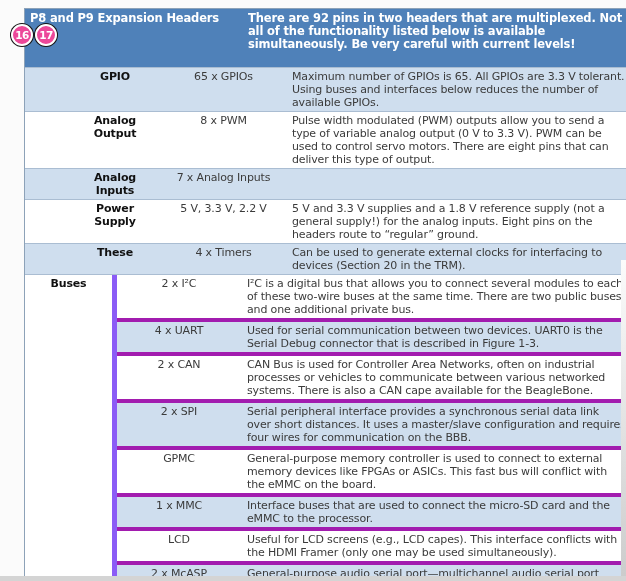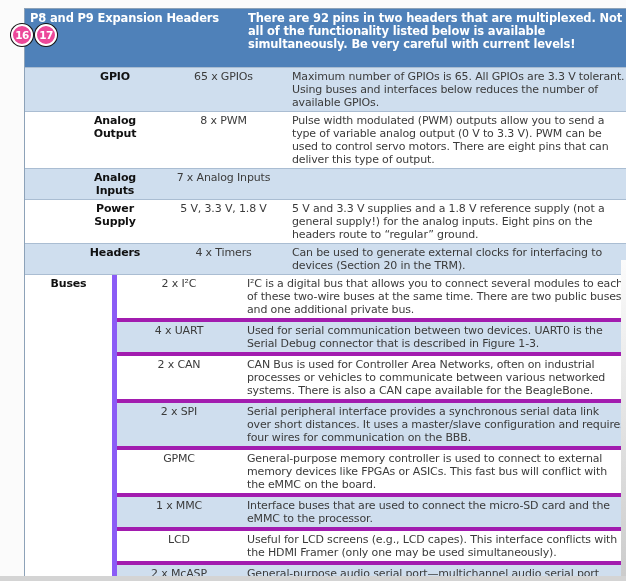--- a/index.html
+++ b/index.html
@@ -86,26 +86,26 @@
       <div class="desc">Pulse width modulated (PWM) outputs allow you to send a type of variable analog output (0 V to 3.3 V). PWM can be used to control servo motors. There are eight pins that can deliver this type of output.</div>
     </div>
 
     <div class="trow alt">
       <div class="cat">Analog Inputs</div>
       <div class="cnt">7 x Analog Inputs</div>
     </div>
 
     <div class="trow">
       <div class="cat">Power Supply</div>
-      <div class="cnt">5 V, 3.3 V, 1.8 V</div>
+      <div class="cnt">5 V, 3.3 V, 2.2 V</div>
       <div class="desc">5 V and 3.3 V supplies and a 1.8 V reference supply (not a general supply!) for the analog inputs. Eight pins on the headers route to “regular” ground.</div>
     </div>
 
     <div class="trow alt">
-      <div class="cat">Headers</div>
+      <div class="cat">These</div>
       <div class="cnt">4 x Timers</div>
       <div class="desc">Can be used to generate external clocks for interfacing to devices (Section 20 in the TRM).</div>
     </div>
 
     <div class="buses">
       <div class="cat buses-cat">Buses</div>
       <div class="buses-items">
 
         <div class="bus-item">
           <div class="cnt">2 x I²C</div>

